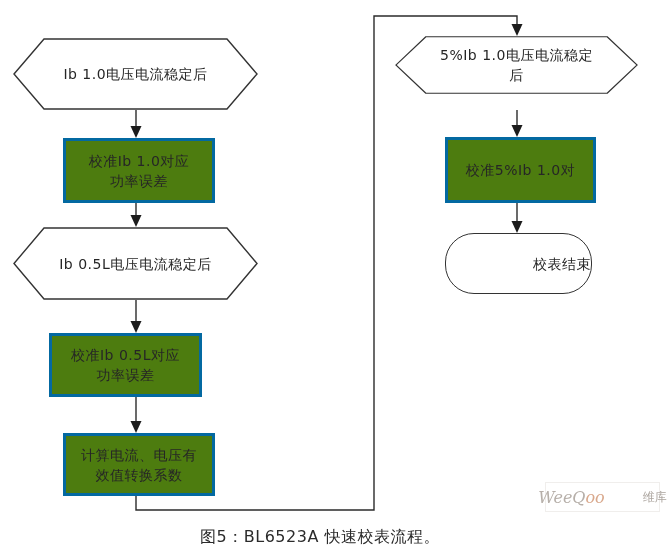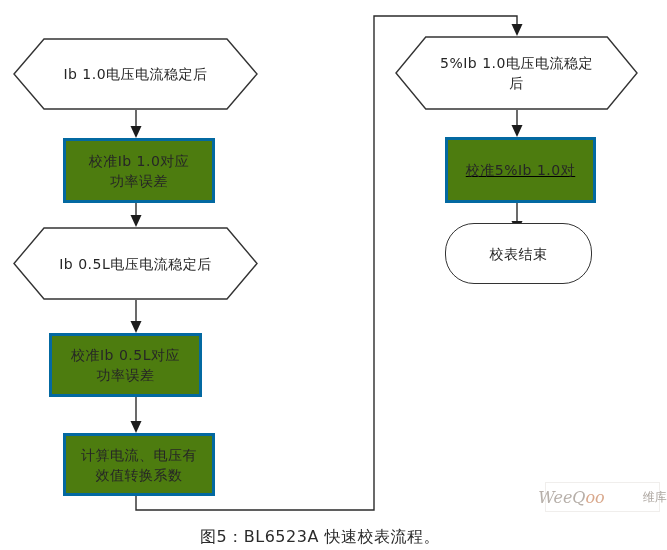--- a/index.html
+++ b/index.html
@@ -29,23 +29,23 @@
     background: #ffffff;
     border: 1px solid #333333;
     border-radius: 29px;
   }
   
   .n1 { left: 13px;  top: 38px;  width: 245px; height: 72px; }
   .n2 { left: 63px;  top: 138px; width: 146px; height: 59px; }
   .n3 { left: 13px;  top: 227px; width: 245px; height: 73px; }
   .n4 { left: 49px;  top: 333px; width: 147px; height: 58px; }
   .n5 { left: 63px;  top: 433px; width: 146px; height: 57px; }
-  .n6 { left: 395px; top: 36px;  width: 243px; height: 74px; }
-  .n7 { left: 445px; top: 137px; width: 145px; height: 60px; text-decoration: underline; }
-  .n8 { left: 445px; top: 223px; width: 145px; height: 59px; }
+  .n6 { left: 395px; top: 36px;  width: 243px; height: 58px; }
+  .n7 { left: 445px; top: 137px; width: 145px; height: 60px; }
+  .n8 { left: 445px; top: 233px; width: 145px; height: 59px; justify-content: flex-end; }
 
   .caption {
     position: absolute;
     left: 320px; top: 527px;
     transform: translateX(-50%);
     font-size: 16px; color: #2b2b2b;
     white-space: nowrap;
     letter-spacing: 0.5px;
   }
   .watermark {

